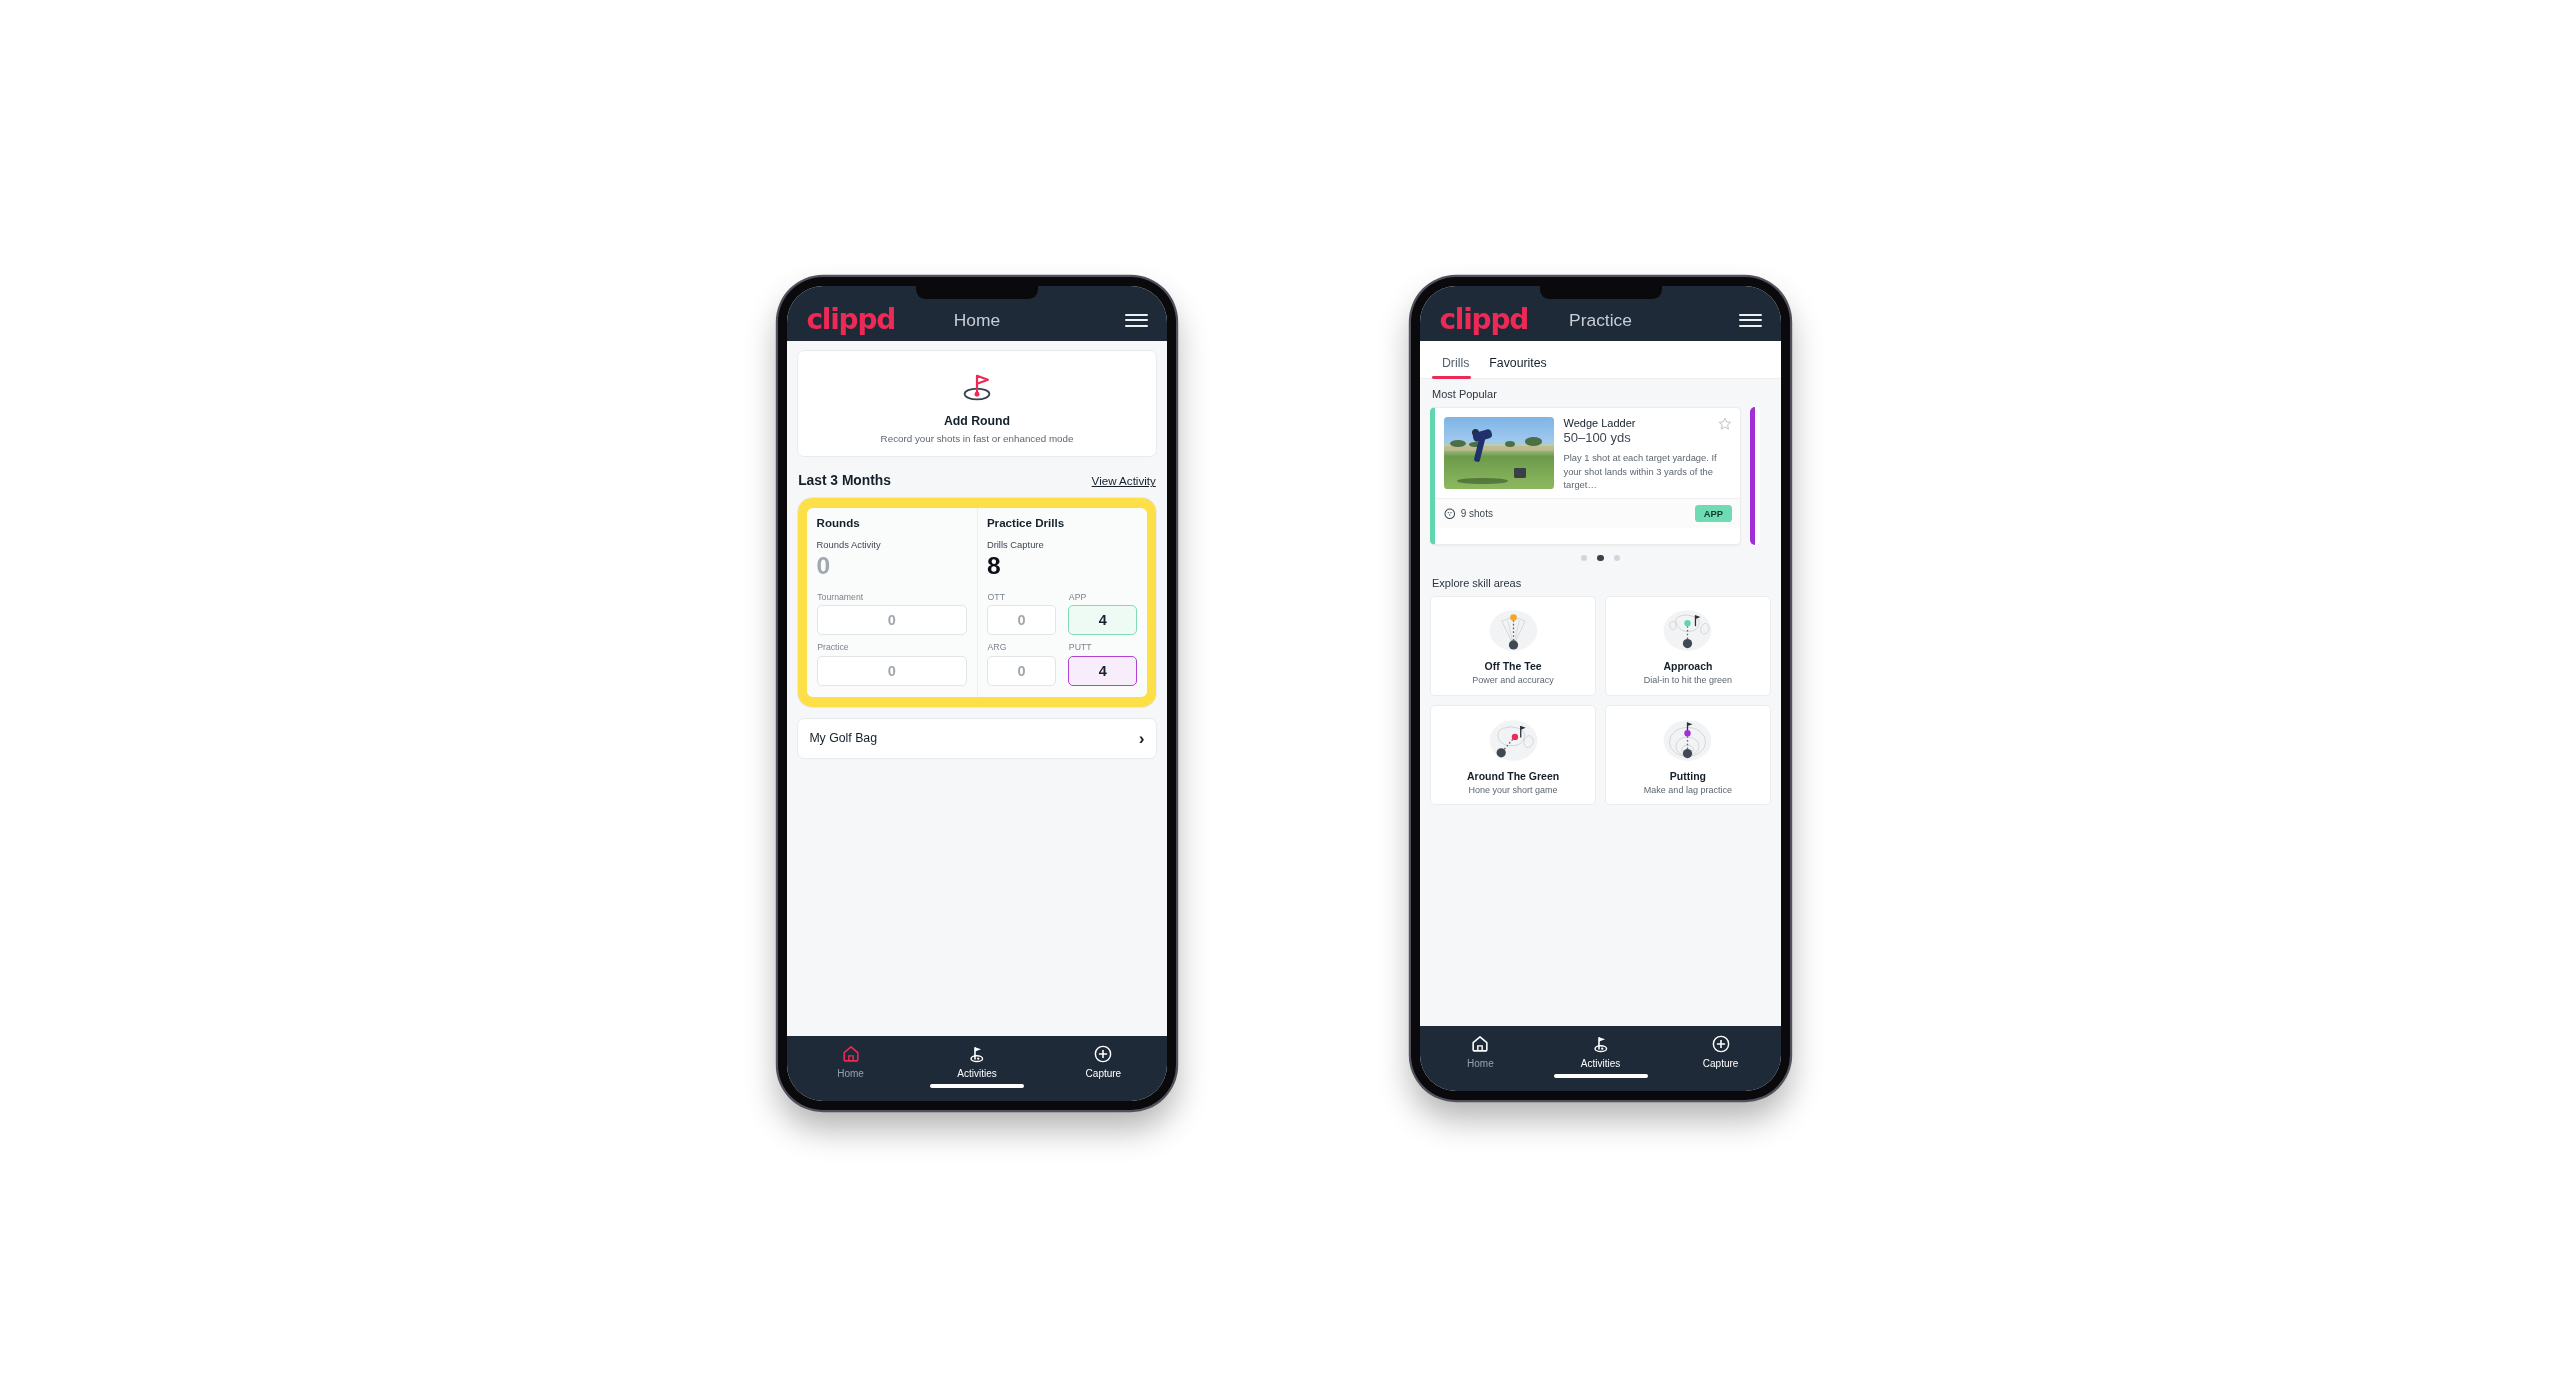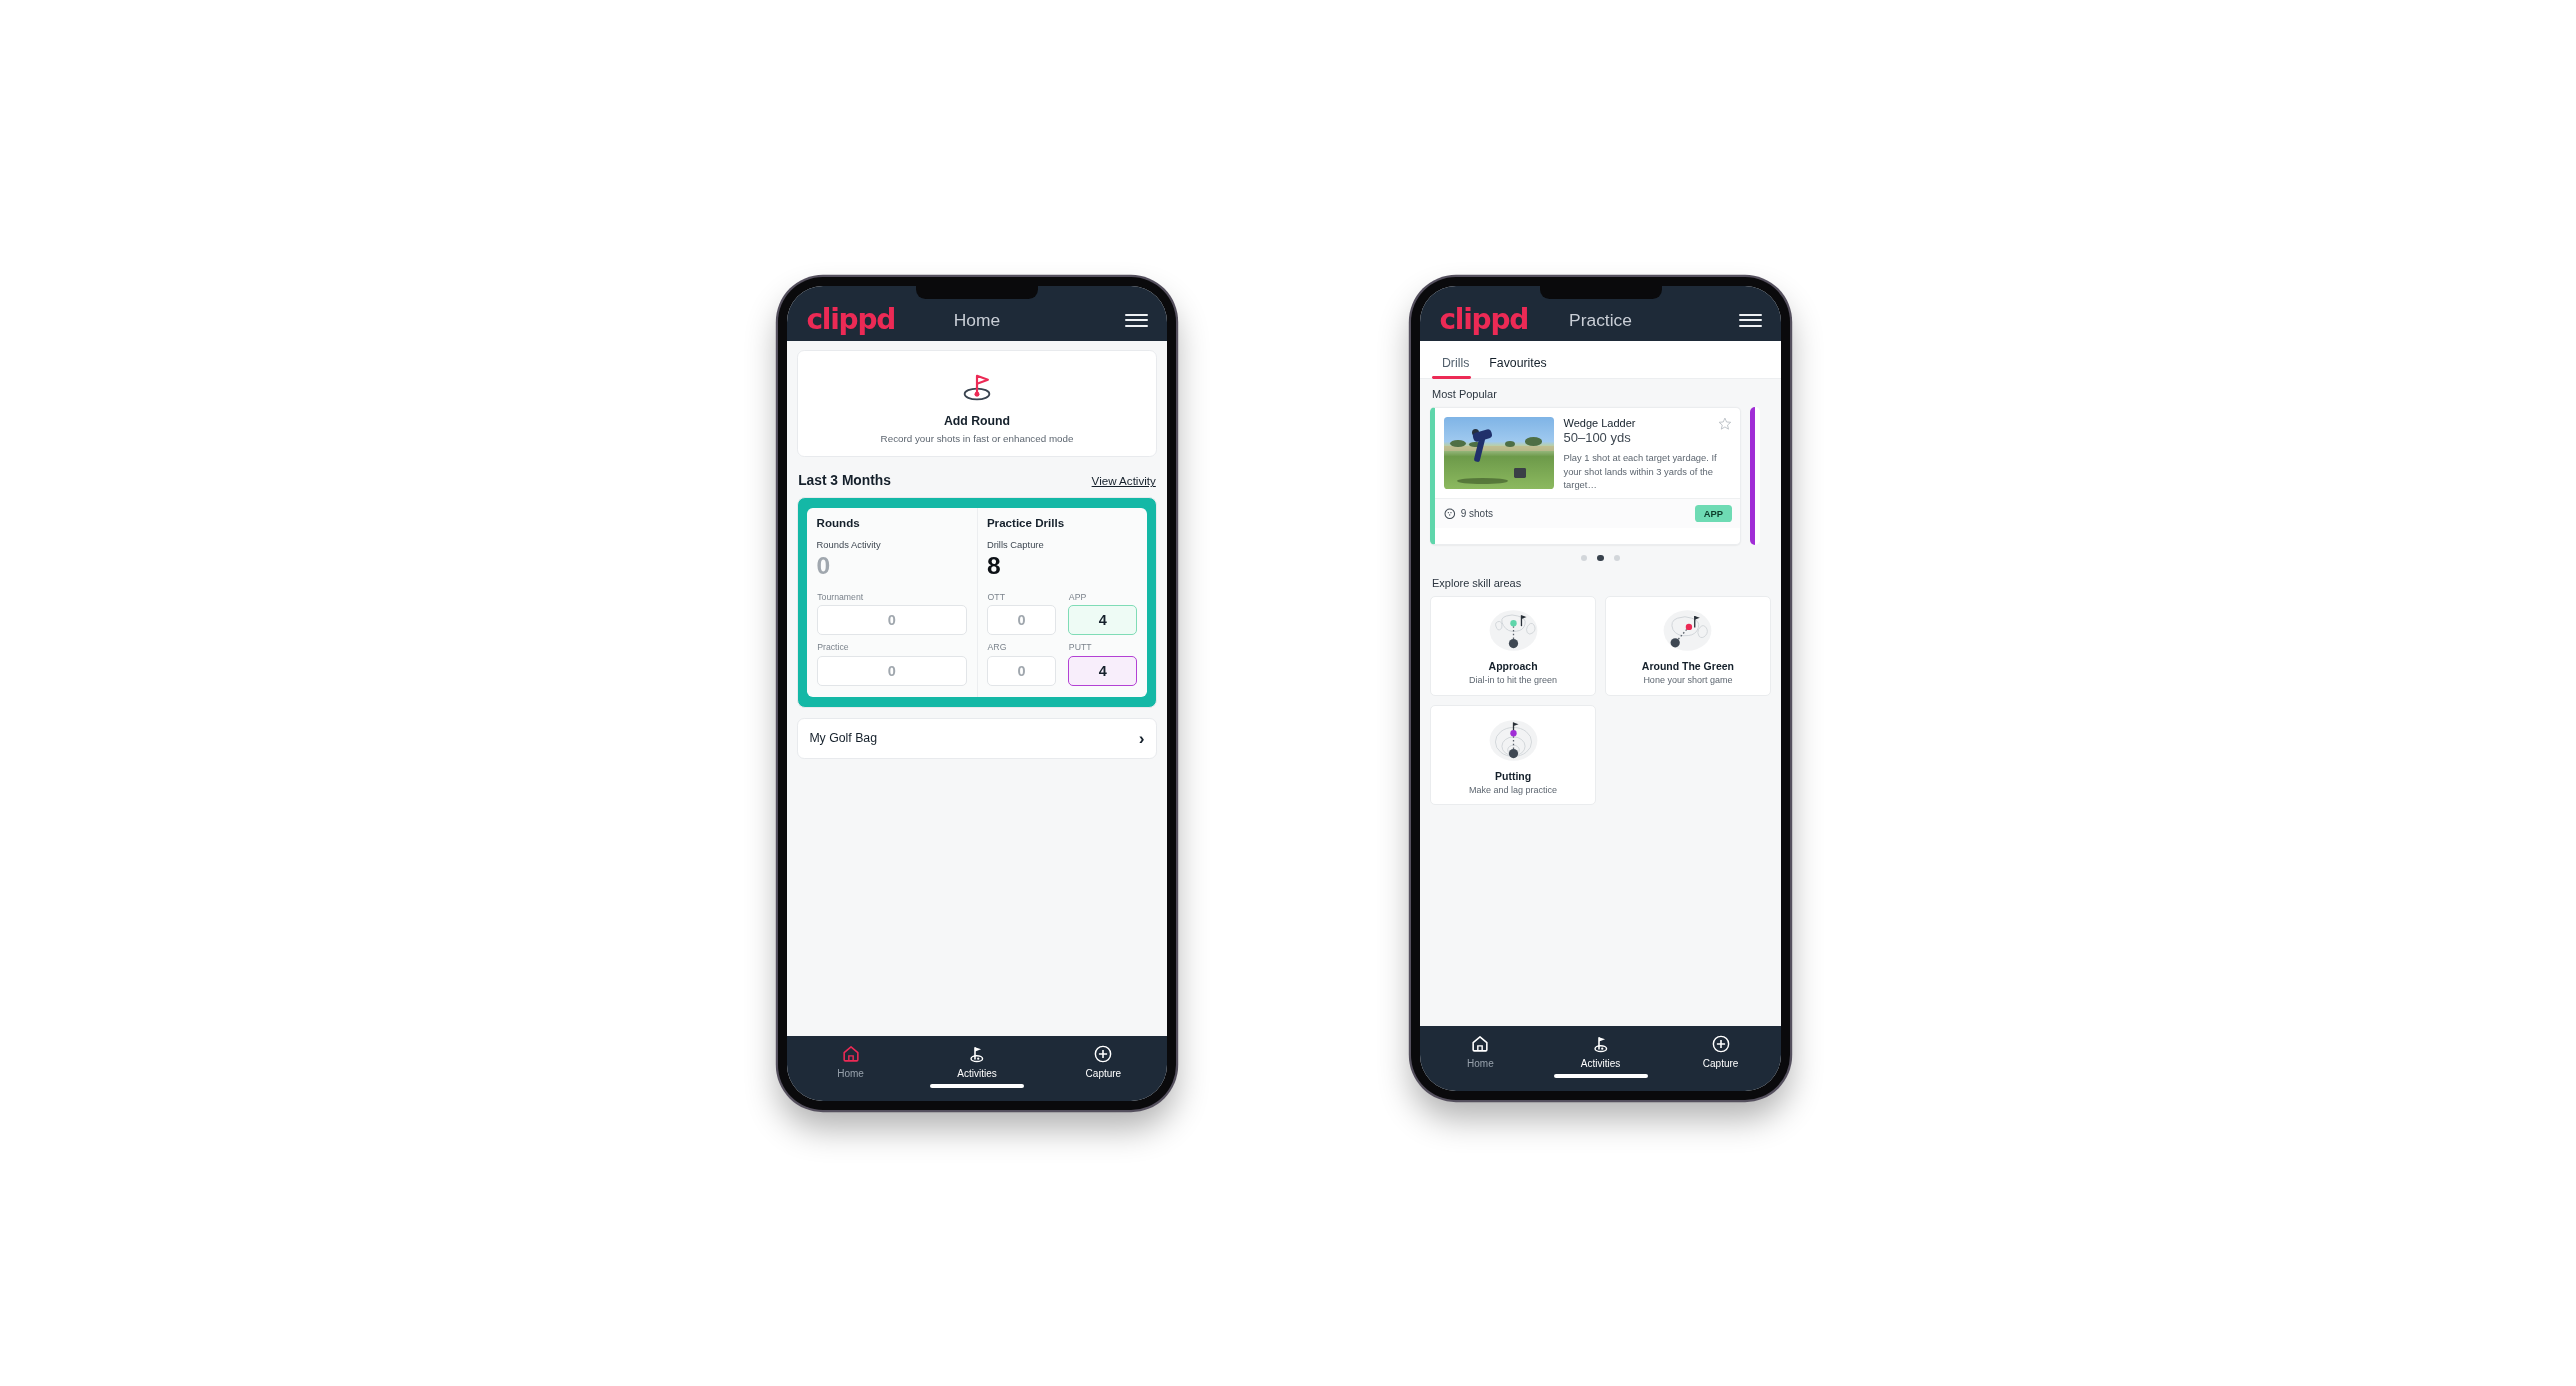--- a/index.html
+++ b/index.html
@@ -71,21 +71,21 @@
     padding: 14.5px 7.2px 11.6px 7.2px; text-align: center;
   }
   .action-icon { height: 38px; display: flex; align-items: center; justify-content: center; margin-bottom: 10px; }
   .action-title { font-size: 12.3px; font-weight: 700; color: #15202b; margin-bottom: 4.3px; }
   .action-sub { font-size: 9.8px; color: #5d6670; line-height: 1.33; }
 
   .section-head { display: flex; align-items: baseline; justify-content: space-between; margin: 16px 1.4px 8.7px 1.4px; }
   .section-title { font-size: 13.8px; font-weight: 700; color: #15202b; }
   .section-link { font-size: 11.6px; color: #15202b; text-decoration: underline; }
 
-  .stats-card { background: #14b8a6; border: 0.7px solid #e8eaed; border-radius: 8px; padding: 9.4px; display: flex; gap: 0; }
+  .stats-card { background: #fde047; border: 0.7px solid #e8eaed; border-radius: 15px; padding: 9.4px; display: flex; gap: 0; }
   .stats-col { flex: 1; background: #fafbfb; padding: 8.7px 9.4px 11.6px 9.4px; }
   .stats-col.left { border-right: 0.7px solid #eceef0; border-radius: 5.8px 0 0 5.8px; }
   .stats-col.right { border-radius: 0 5.8px 5.8px 0; }
   .stats-h { font-size: 11.6px; font-weight: 700; color: #15202b; margin-bottom: 10px; }
   .stats-sub { font-size: 9.4px; color: #3f4852; margin-bottom: 1.4px; }
   .stats-big { font-size: 24.6px; font-weight: 700; line-height: 1.15; margin-bottom: 11.6px; }
   .stats-big.zero { color: #a0a7ae; }
   .stats-big.val { color: #0d1116; }
 
   .field-label { font-size: 8.7px; color: #7b838c; margin: 0 0 3.6px 0.7px; }
@@ -377,20 +377,35 @@
         <div class="dots">
           <div class="dot"></div>
           <div class="dot on"></div>
           <div class="dot"></div>
         </div>
 
         <div class="blk-title" style="margin-top:16px">Explore skill areas</div>
 
         <div class="skill-grid">
 
+          <div class="skill-card">
+            <div class="skill-icon">
+              <svg width="55" height="45" viewBox="0 0 76 62">
+                <ellipse cx="38" cy="31" rx="33" ry="28" fill="#f2f3f4"></ellipse>
+                <path d="M38 52 L22 18 A34 34 0 0 1 54 18 Z" fill="none" stroke="#cfd3d7" stroke-width="1.2"></path>
+                <path d="M38 52 L30 17" fill="none" stroke="#cfd3d7" stroke-width="1.1"></path>
+                <path d="M38 52 L46 17" fill="none" stroke="#cfd3d7" stroke-width="1.1"></path>
+                <line x1="38" y1="50" x2="38" y2="14" stroke="#5a626b" stroke-width="1.8" stroke-dasharray="2.2 3"></line>
+                <circle cx="38" cy="13" r="4.6" fill="#f5a623"></circle>
+                <circle cx="38" cy="51" r="6.4" fill="#3f4853"></circle>
+              </svg>
+            </div>
+            <div class="skill-name">Off The Tee</div>
+            <div class="skill-sub">Power and accuracy</div>
+          </div>
 
           <div class="skill-card">
             <div class="skill-icon">
               <svg width="55" height="45" viewBox="0 0 76 62">
                 <ellipse cx="38" cy="31" rx="33" ry="28" fill="#f2f3f4"></ellipse>
                 <path d="M24 24 q-6 -10 4 -13 q8 -3 16 0 q12 3 10 11 q-2 9 -12 10 q-12 2 -18 -8 Z" fill="none" stroke="#cfd3d7" stroke-width="1.3"></path>
                 <path d="M15 28 q-4 -7 1 -9 q5 -2 6 4 q1 6 -3 7 q-3 1 -4 -2 Z" fill="none" stroke="#cfd3d7" stroke-width="1.2"></path>
                 <path d="M57 26 q5 -8 9 -3 q4 6 -1 11 q-5 4 -8 0 q-2 -4 0 -8 Z" fill="none" stroke="#cfd3d7" stroke-width="1.2"></path>
                 <line x1="49" y1="10" x2="49" y2="25" stroke="#2a3139" stroke-width="1.8"></line>
                 <path d="M49 10 L56 12.4 L49 15 Z" fill="#2a3139"></path>

